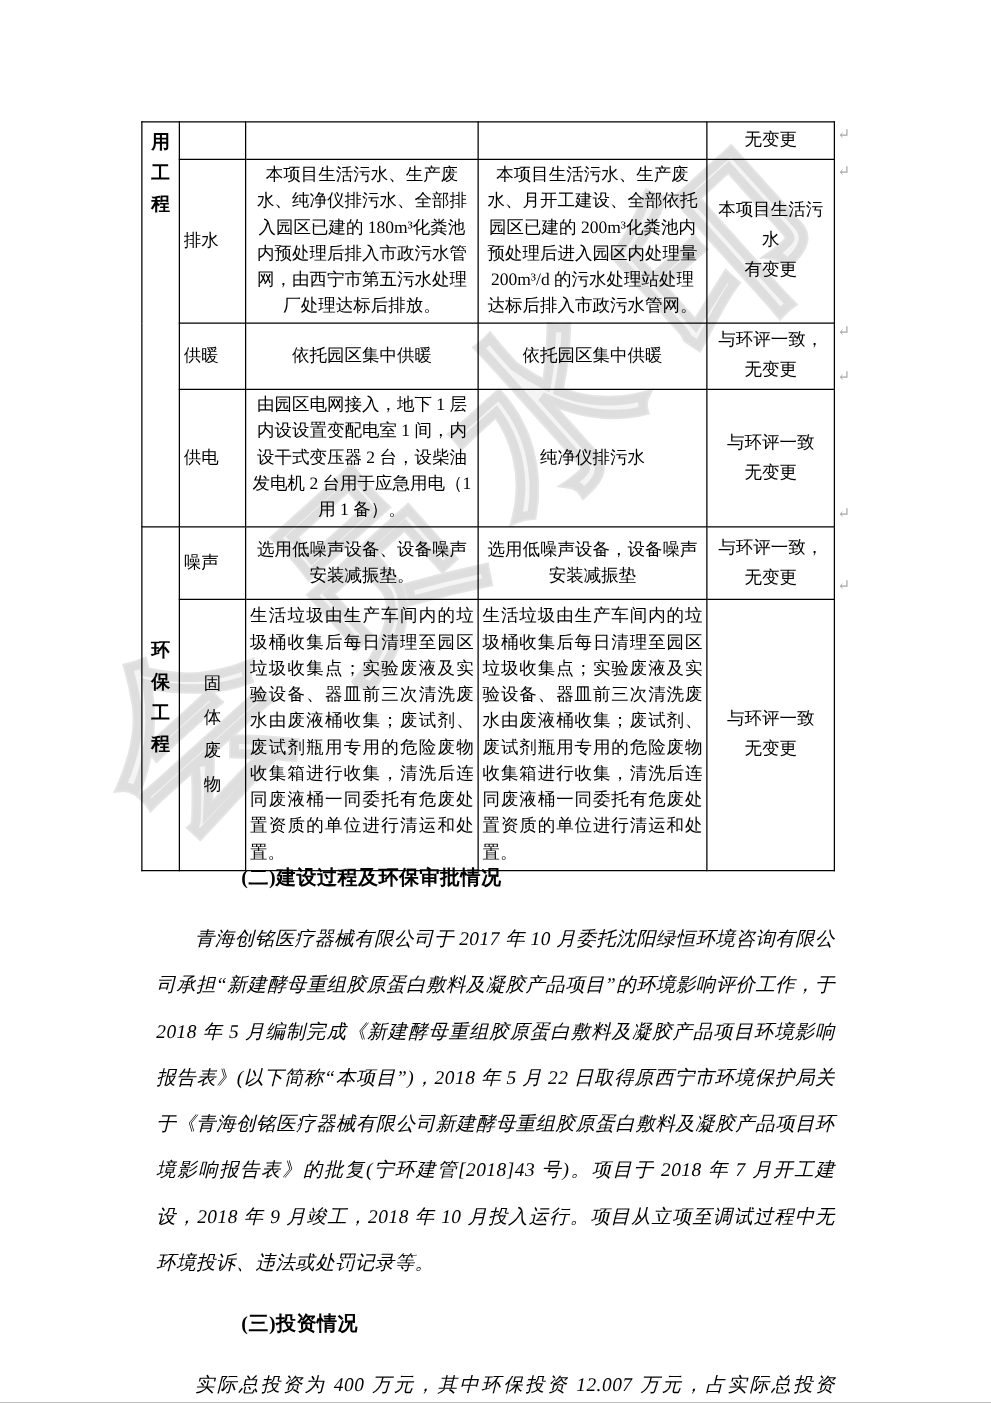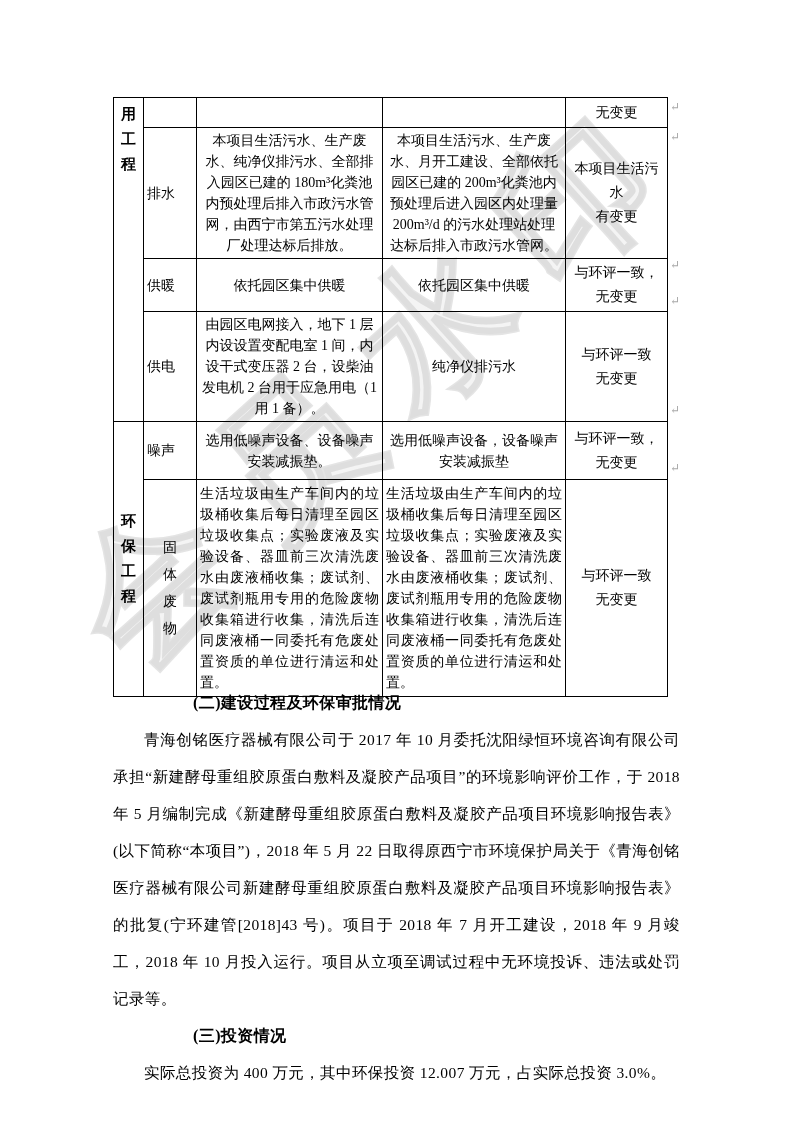--- a/index.html
+++ b/index.html
@@ -77,22 +77,23 @@
   }
   .content h3{
     margin:0;
     font-size:16px;
     font-weight:bold;
     text-indent:2em;
     line-height:37px;
     padding-left:48px;
   }
   .content p{
-    margin:0;
+    margin:12px;
     text-indent:2em;
+    font-style:italic;
   }
 </style>
 </head>
 <body>
 
 <div class="page">
 
   <div class="watermark">会员水印</div>
 
   <table class="doc">

